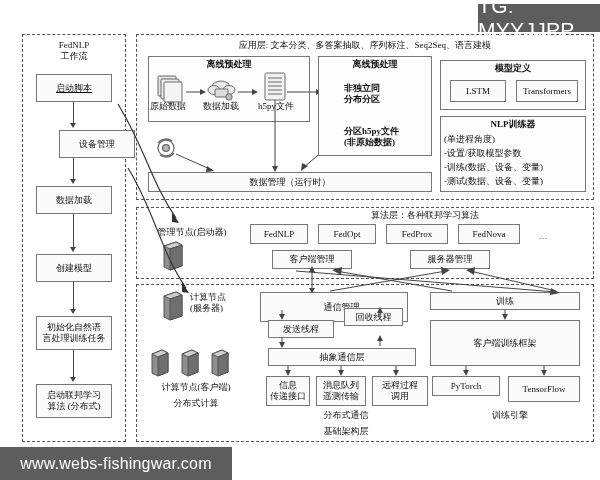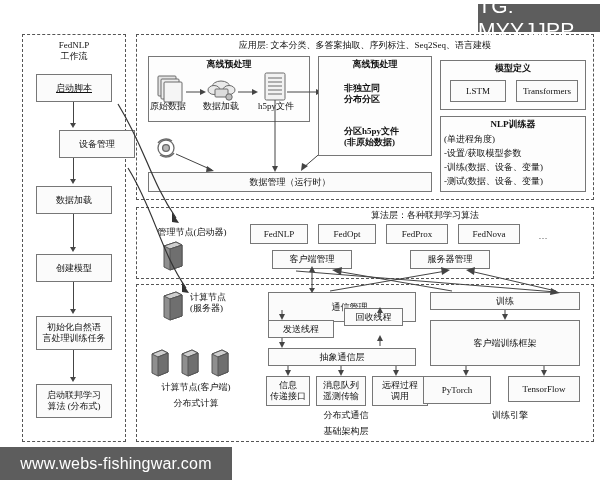--- a/index.html
+++ b/index.html
@@ -247,21 +247,21 @@
     <span>服务器管理</span>
   </div>
 
   <div class="panel" id="p-infra" style="left:136px; top:284px; width:458px; height:158px;"></div>
 
   <div class="lbl" style="left:190px; top:292px; width:76px; text-align:left;">计算节点
 (服务器)</div>
   <div class="lbl" style="left:144px; top:382px; width:104px;">计算节点(客户端)</div>
   <div class="lbl" style="left:144px; top:398px; width:104px;">分布式计算</div>
 
-  <div class="box" style="left:268px; top:292px; width:148px; height:30px;padding-left:15px;">
+  <div class="box" style="left:260px; top:292px; width:148px; height:30px;padding-left:15px;">
     <span>通信管理</span>
   </div>
   <div class="box" style="left:268px; top:320px; width:66px; height:18px;">
     <span>发送线程</span>
   </div>
   <div class="box" style="left:344px; top:308px; width:59px; height:18px;">
     <span>回收线程</span>
   </div>
   <div class="box" style="left:268px; top:348px; width:148px; height:18px;">
     <span>抽象通信层</span>
@@ -280,21 +280,21 @@
   </div>
   <div class="lbl" style="left:286px; top:410px; width:120px;">分布式通信</div>
   <div class="lbl" style="left:286px; top:426px; width:120px;">基础架构层</div>
 
   <div class="box" style="left:430px; top:292px; width:150px; height:18px;">
     <span>训练</span>
   </div>
   <div class="box" style="left:430px; top:320px; width:150px; height:46px;">
     <span>客户端训练框架</span>
   </div>
-  <div class="box" style="left:423px; top:376px; width:68px; height:28px;">
+  <div class="box" style="left:432px; top:376px; width:68px; height:20px;">
     <span>PyTorch</span>
   </div>
   <div class="box" style="left:508px; top:376px; width:72px; height:26px;">
     <span>TensorFlow</span>
   </div>
   <div class="lbl" style="left:450px; top:410px; width:120px;">训练引擎</div>
 
   <svg class="ov">
 
     <g>

